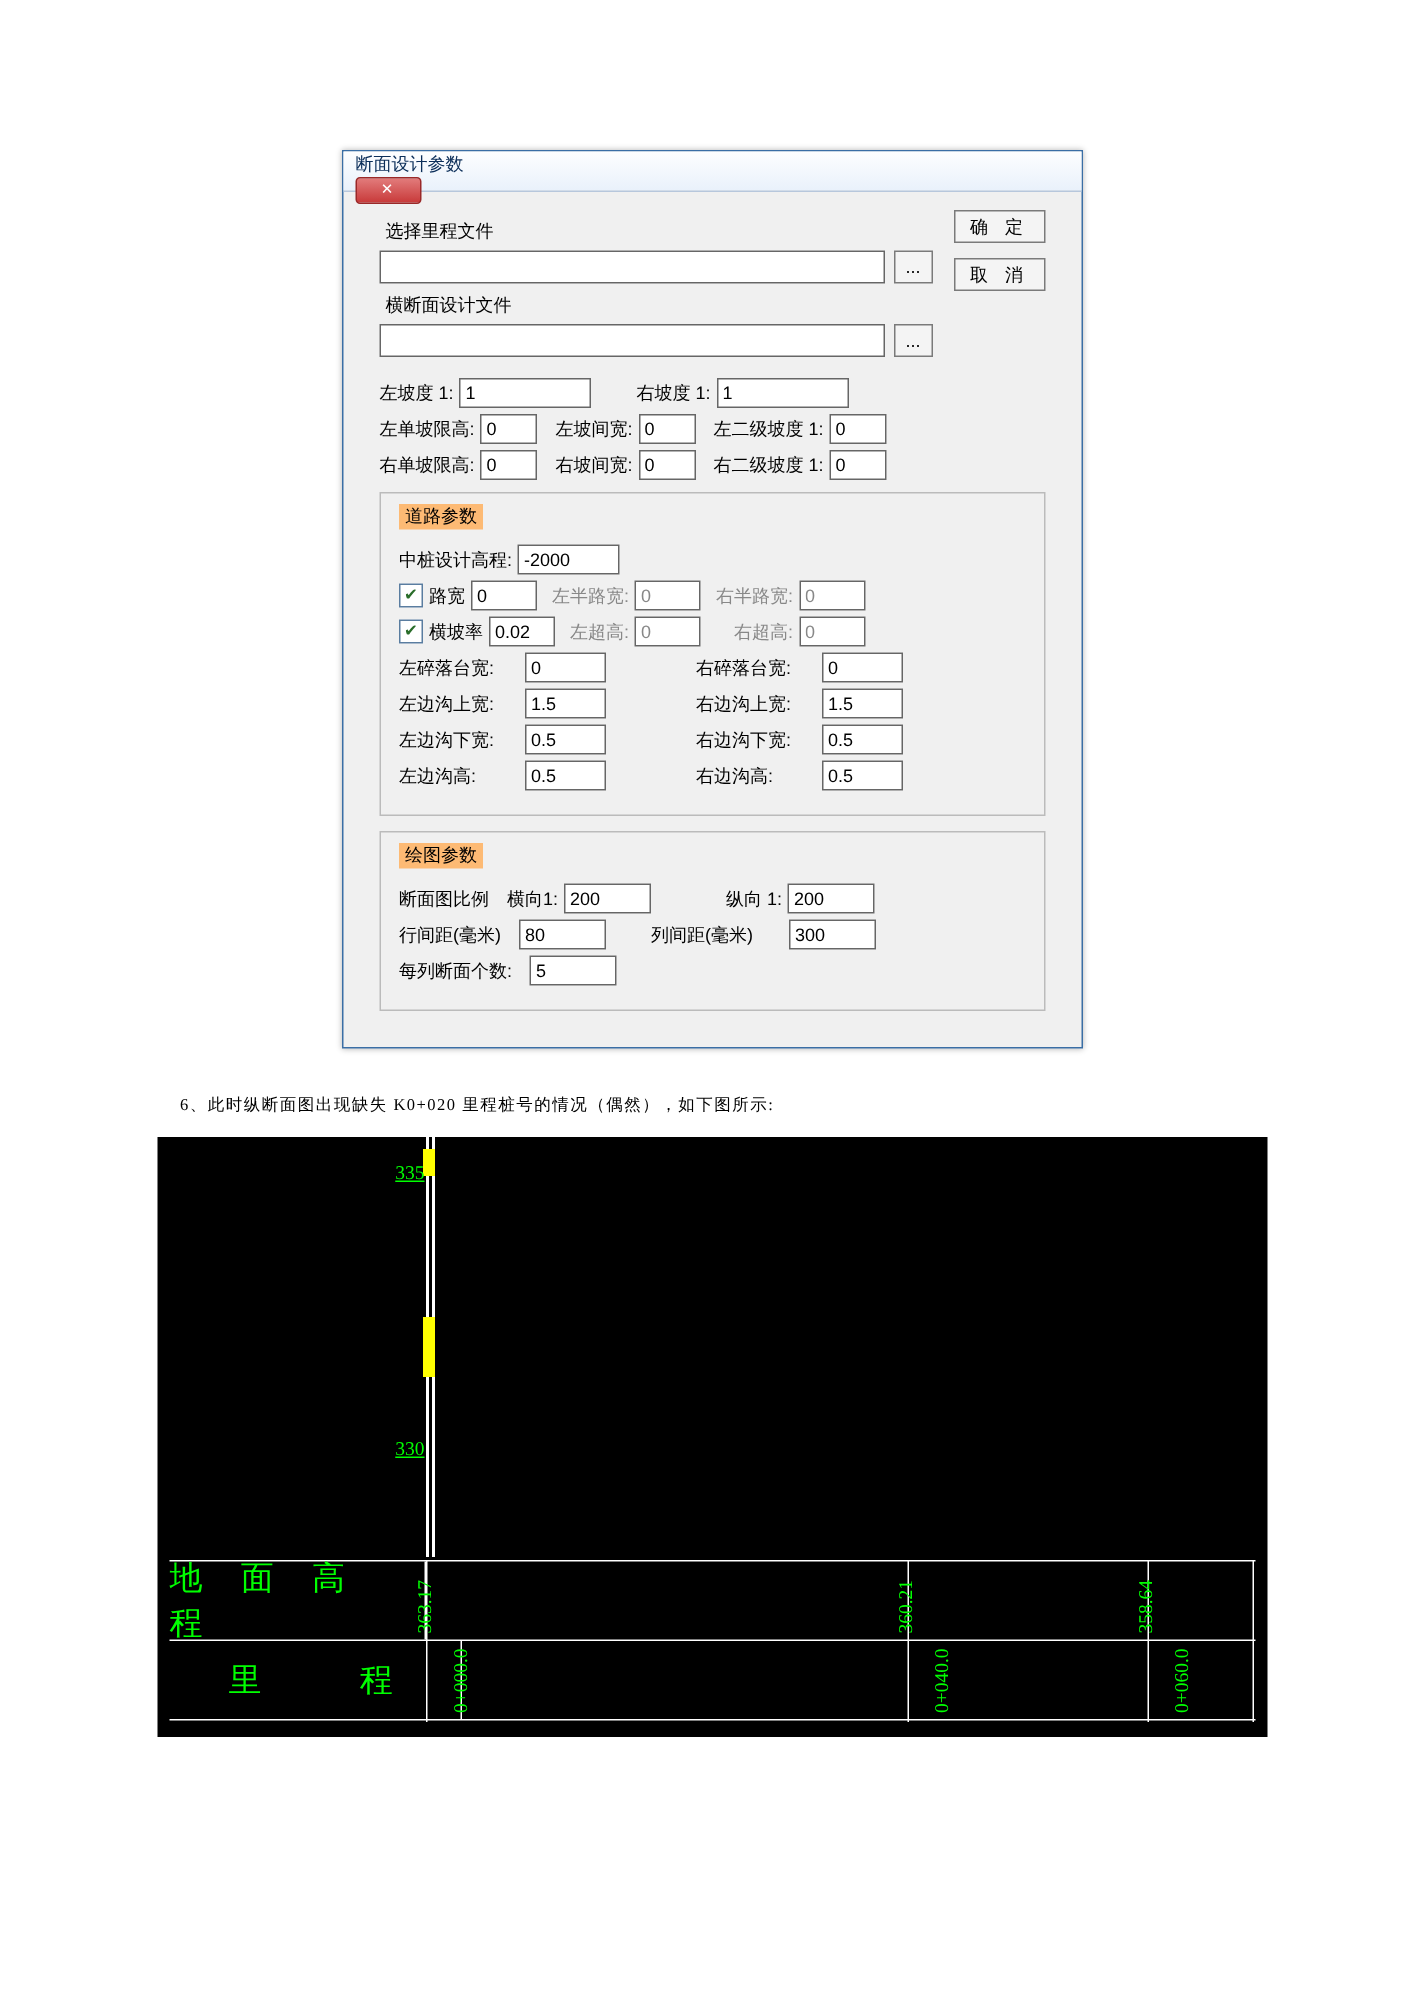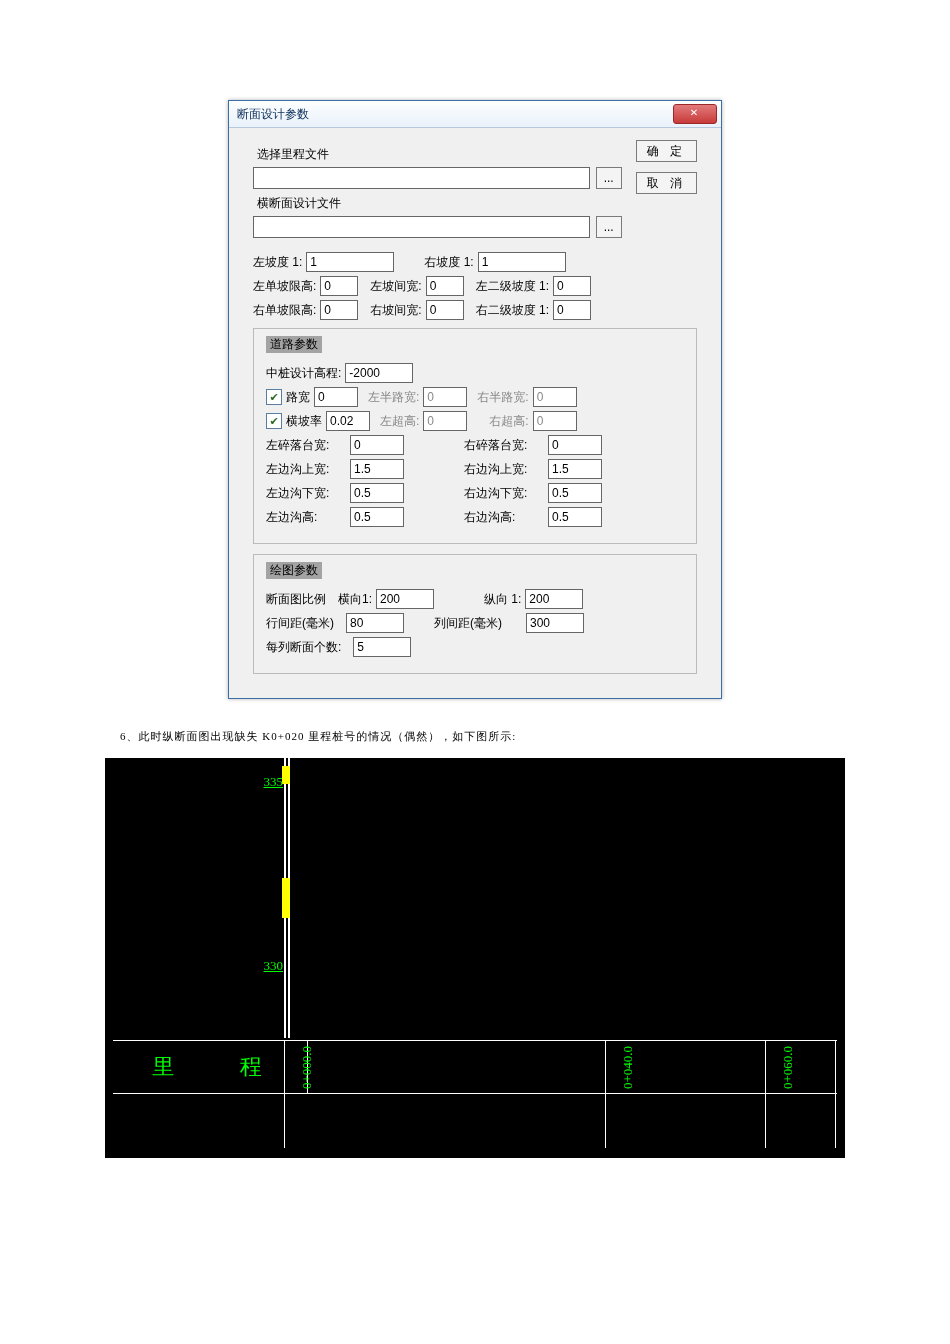--- a/index.html
+++ b/index.html
@@ -17,28 +17,29 @@
   
   .dialog-outer {
     width: 492px;
     margin: 60px auto 0 auto;
     border: 1px solid #3a6ea5;
     background: #f0f0f0;
     box-shadow: 0 0 4px rgba(0,0,0,0.3);
   }
   .titlebar {
     display: flex;
-    align-items: center;
+    align-items: flex-start;
     justify-content: space-between;
     background: linear-gradient(#fdfeff, #e9f1fb);
     border-bottom: 1px solid #b7c7dc;
     height: 26px;
     padding: 0 4px 0 8px;
     color: #0b2e59;
     font-size: 12px;
+    flex-direction: column;
   }
   .close-btn {
     width: 42px;
     height: 18px;
     background: linear-gradient(#e27b7b, #c83a3a);
     border: 1px solid #9a2828;
     border-radius: 3px;
     color: #fff;
     font-size: 10px;
     text-align: center;
@@ -83,21 +84,21 @@
     padding: 0;
     letter-spacing: 0;
   }
   .group {
     border: 1px solid #bbb;
     padding: 8px 12px 12px 12px;
     margin: 8px 0 10px 0;
   }
   .group-title {
     margin: -18px 0 6px 0;
-    background: #a3a3a3;
+    background: #fdba74;
     display: inline-block;
     padding: 0 4px;
   }
   .cb {
     width: 14px;
     height: 14px;
     border: 1px solid #5a7da0;
     background: #fff;
     display: inline-flex;
     align-items: center;
@@ -376,20 +377,28 @@
     <div class="y-tick" style="top:16px">335</div>
     <div class="y-tick" style="top:200px">330</div>
 
     <div class="gridline" style="left:179px"></div>
     <div class="gridline" style="left:500px"></div>
     <div class="gridline" style="left:660px"></div>
     <div class="gridline" style="left:730px"></div>
 
     <div class="bot-table">
       <div class="bot-row">
+        <div class="bot-cell-label">地 面 高 程</div>
+        <div class="bot-cell-data">
+          <span class="v-num" style="left:7px">363.17</span>
+          <span class="v-num" style="left:328px">360.21</span>
+          <span class="v-num" style="left:488px">358.64</span>
+        </div>
+      </div>
+      <div class="bot-row">
         <div class="bot-cell-label tight">里     程</div>
         <div class="bot-cell-data">
           <span class="v-num" style="left:7px">0+000.0</span>
           <span class="v-num" style="left:328px">0+040.0</span>
           <span class="v-num" style="left:488px">0+060.0</span>
         </div>
       </div>
     </div>
   </div>
 

